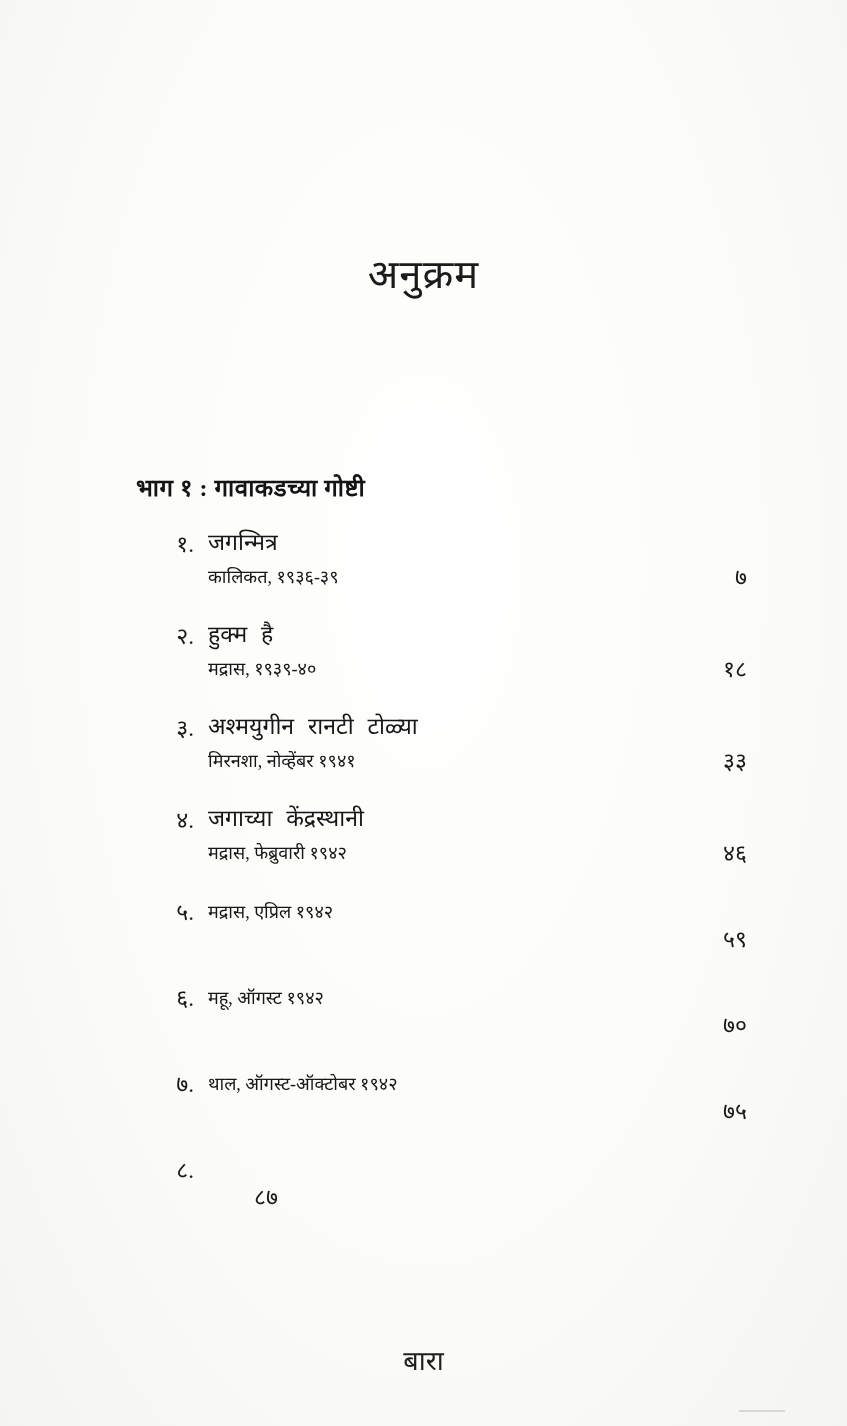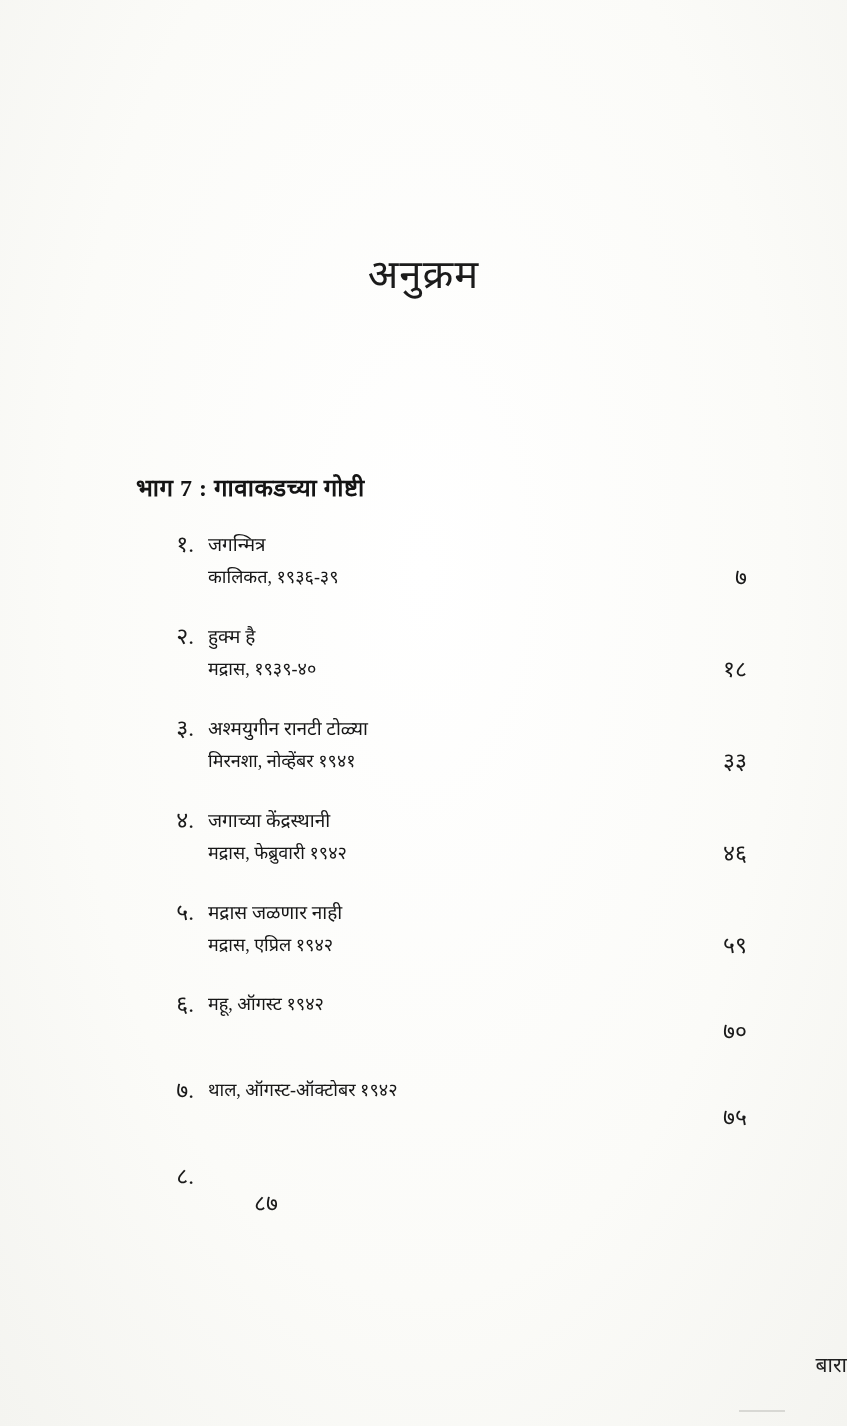--- a/index.html
+++ b/index.html
@@ -71,24 +71,25 @@
     font-family: "Liberation Serif", serif;
     font-size: 23px;
     line-height: 33px;
     color: #1a1a1a;
   }
   .entry-body {
     flex: 1 1 auto;
     font-family: "Liberation Serif", serif;
   }
   .entry-title {
-    font-size: 19px;
+    font-size: 23px;
     line-height: 33px;
     color: #161616;
     white-space: nowrap;
+    font-family: Liberation Mono, monospace;
   }
   .entry-sub {
     font-size: 18px;
     line-height: 33px;
     color: #161616;
     white-space: nowrap;
   }
   .entry-page {
     flex: 0 0 70px;
     width: 70px;
@@ -98,43 +99,43 @@
     font-size: 23px;
     line-height: 33px;
     color: #1a1a1a;
     padding-bottom: 0px;
   }
   .folio {
     position: absolute;
     bottom: 48px;
     left: 0;
     right: 0;
-    text-align: right;
-    font-family: "Liberation Serif", serif;
-    font-size: 21px;
+    text-align: center;
+    font-family: "Liberation Serif", serif;
+    font-size: 27px;
     color: #202020;
   }
   .edge-mark {
     position: absolute;
     right: 62px;
     bottom: 14px;
     width: 46px;
     height: 2px;
     background: #d8d8d4;
   }
 </style>
 </head>
 <body>
 
 <div class="page">
   <div class="paper-tint"></div>
 
   <h1 class="page-title">अनुक्रम</h1>
 
-  <div class="section-heading">भाग 7 : गावाकडच्या गोष्टी</div>
+  <div class="section-heading">भाग १ : गावाकडच्या गोष्टी</div>
 
   <div class="toc">
 
     <div class="toc-entry">
       <div class="entry-num">१.</div>
       <div class="entry-body">
         <div class="entry-title">जगन्मित्र</div>
         <div class="entry-sub">कालिकत, १९३६-३९</div>
       </div>
       <div class="entry-page">७</div>
@@ -163,21 +164,20 @@
       <div class="entry-body">
         <div class="entry-title">जगाच्या केंद्रस्थानी</div>
         <div class="entry-sub">मद्रास, फेब्रुवारी १९४२</div>
       </div>
       <div class="entry-page">४६</div>
     </div>
 
     <div class="toc-entry">
       <div class="entry-num">५.</div>
       <div class="entry-body">
-        <div class="entry-title">मद्रास जळणार नाही</div>
         <div class="entry-sub">मद्रास, एप्रिल १९४२</div>
       </div>
       <div class="entry-page">५९</div>
     </div>
 
     <div class="toc-entry">
       <div class="entry-num">६.</div>
       <div class="entry-body">
         <div class="entry-sub">महू, ऑगस्ट १९४२</div>
       </div>

